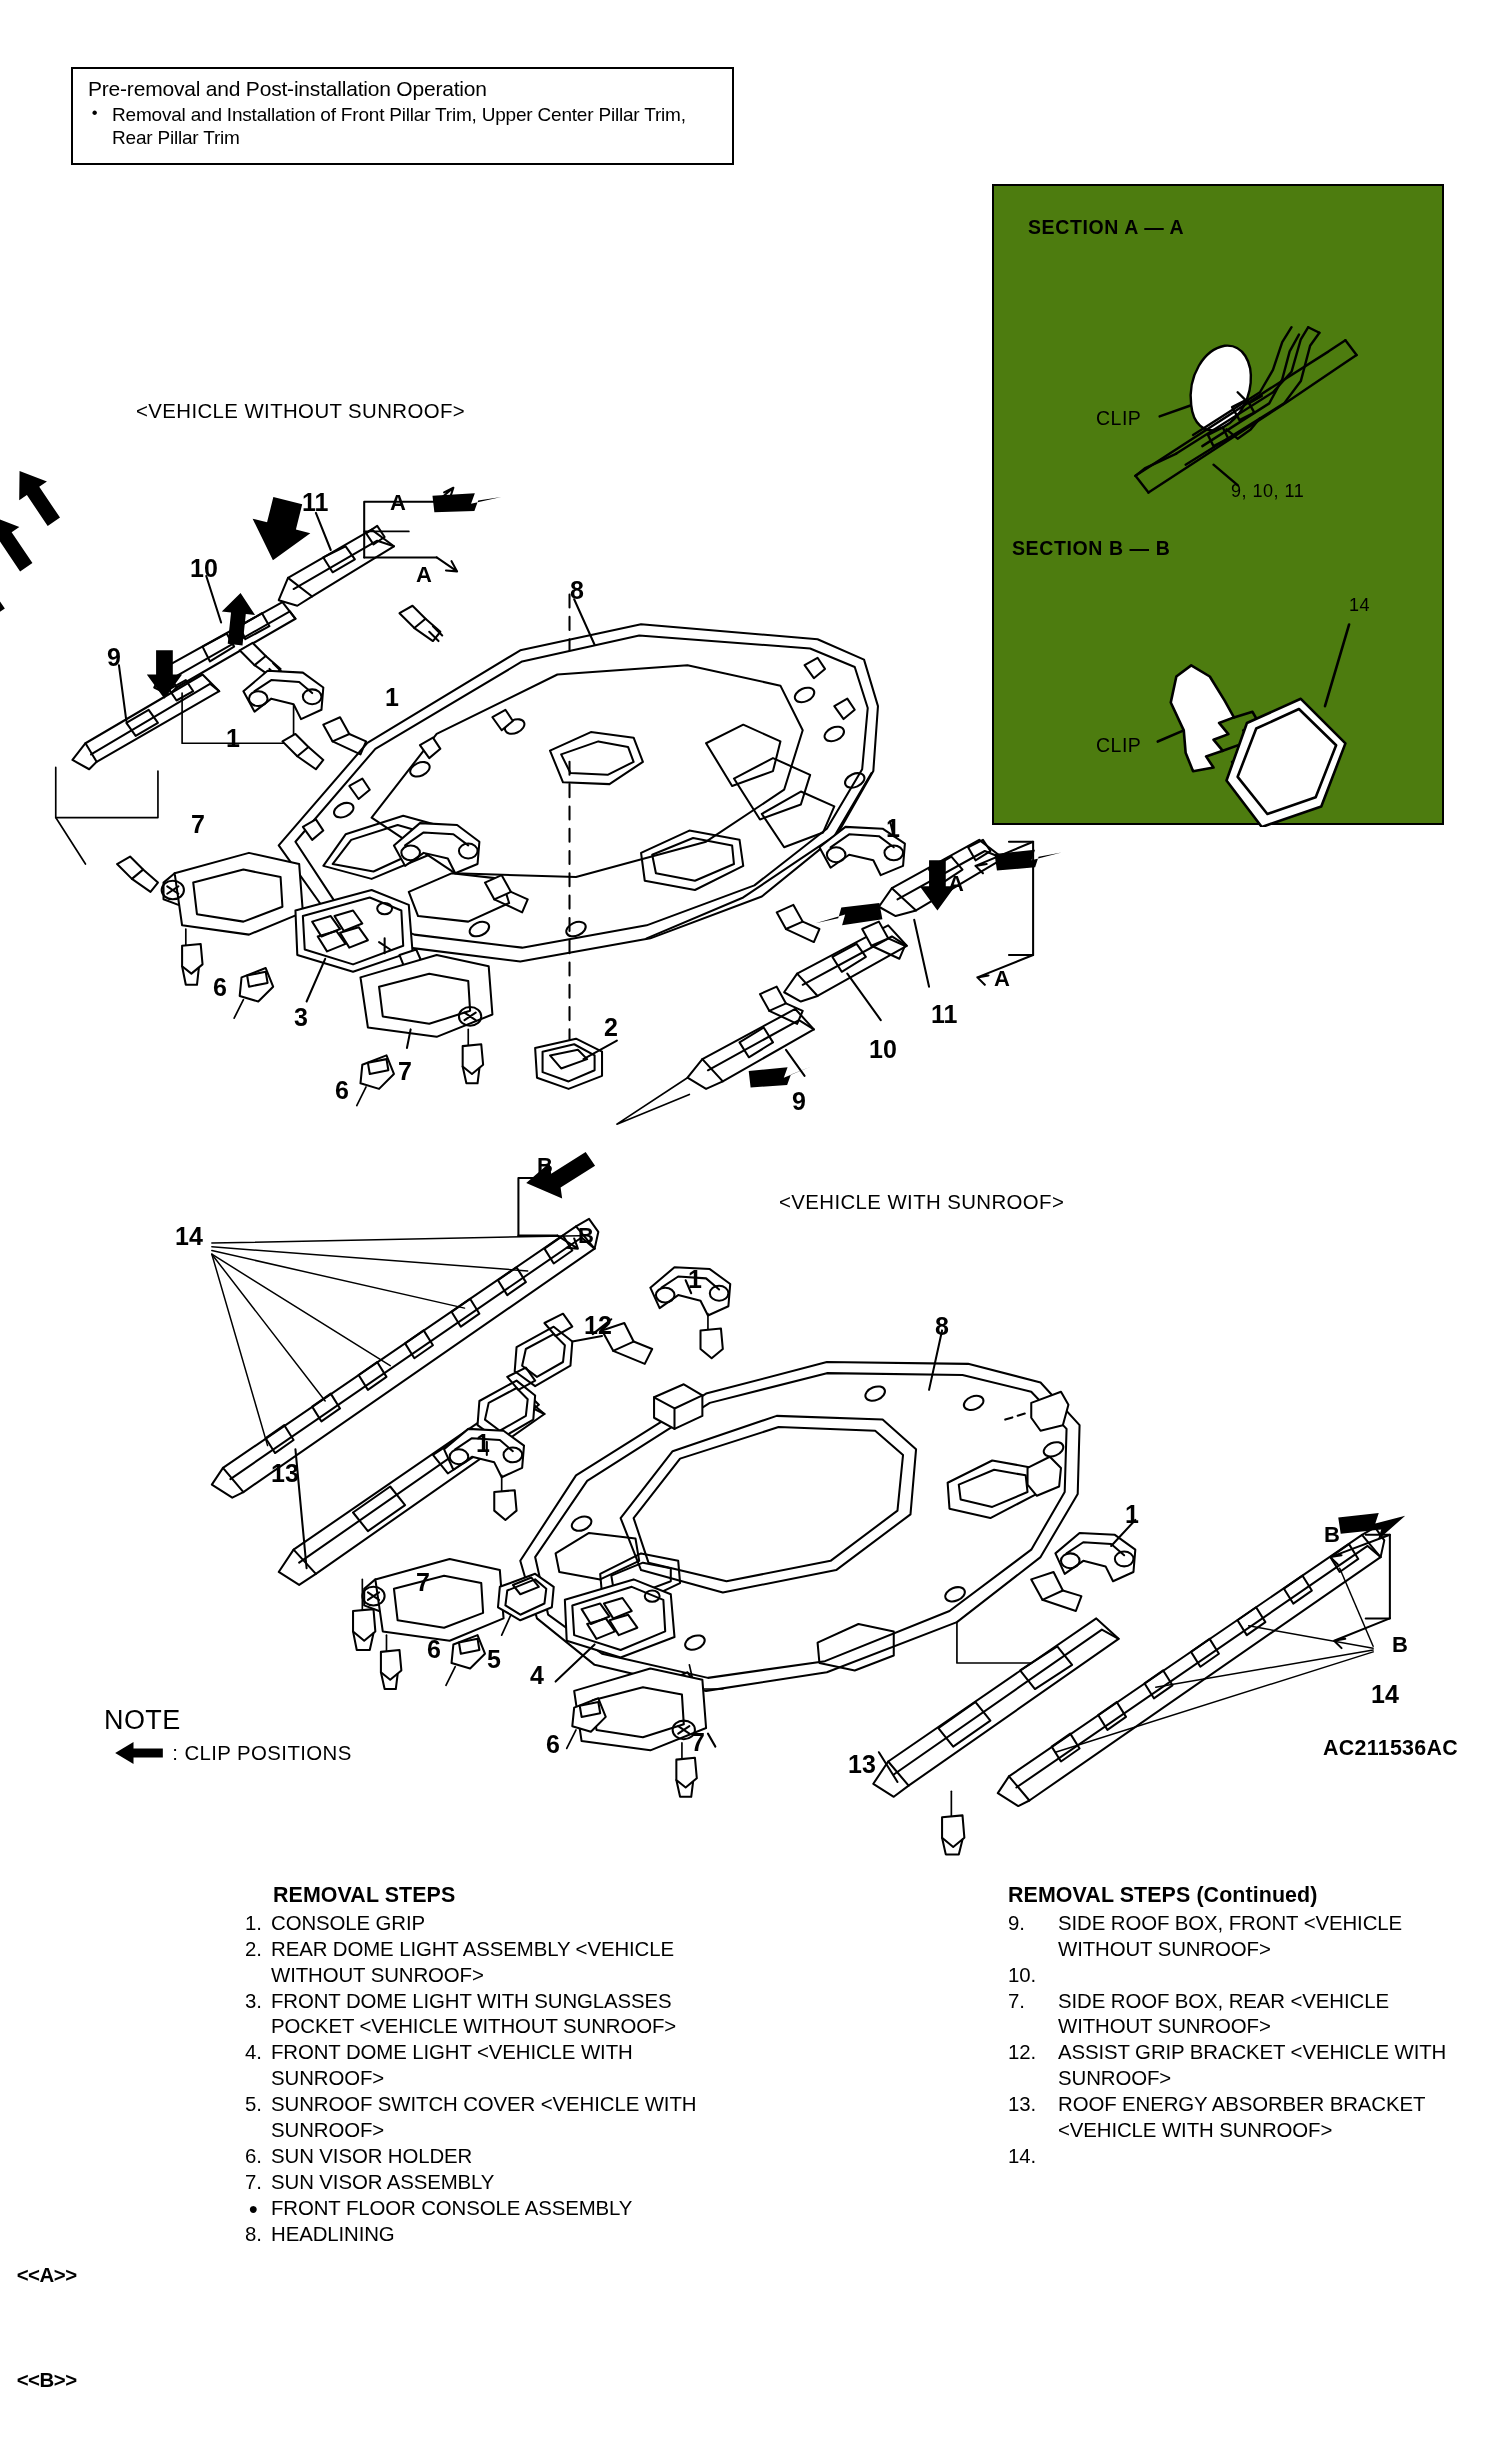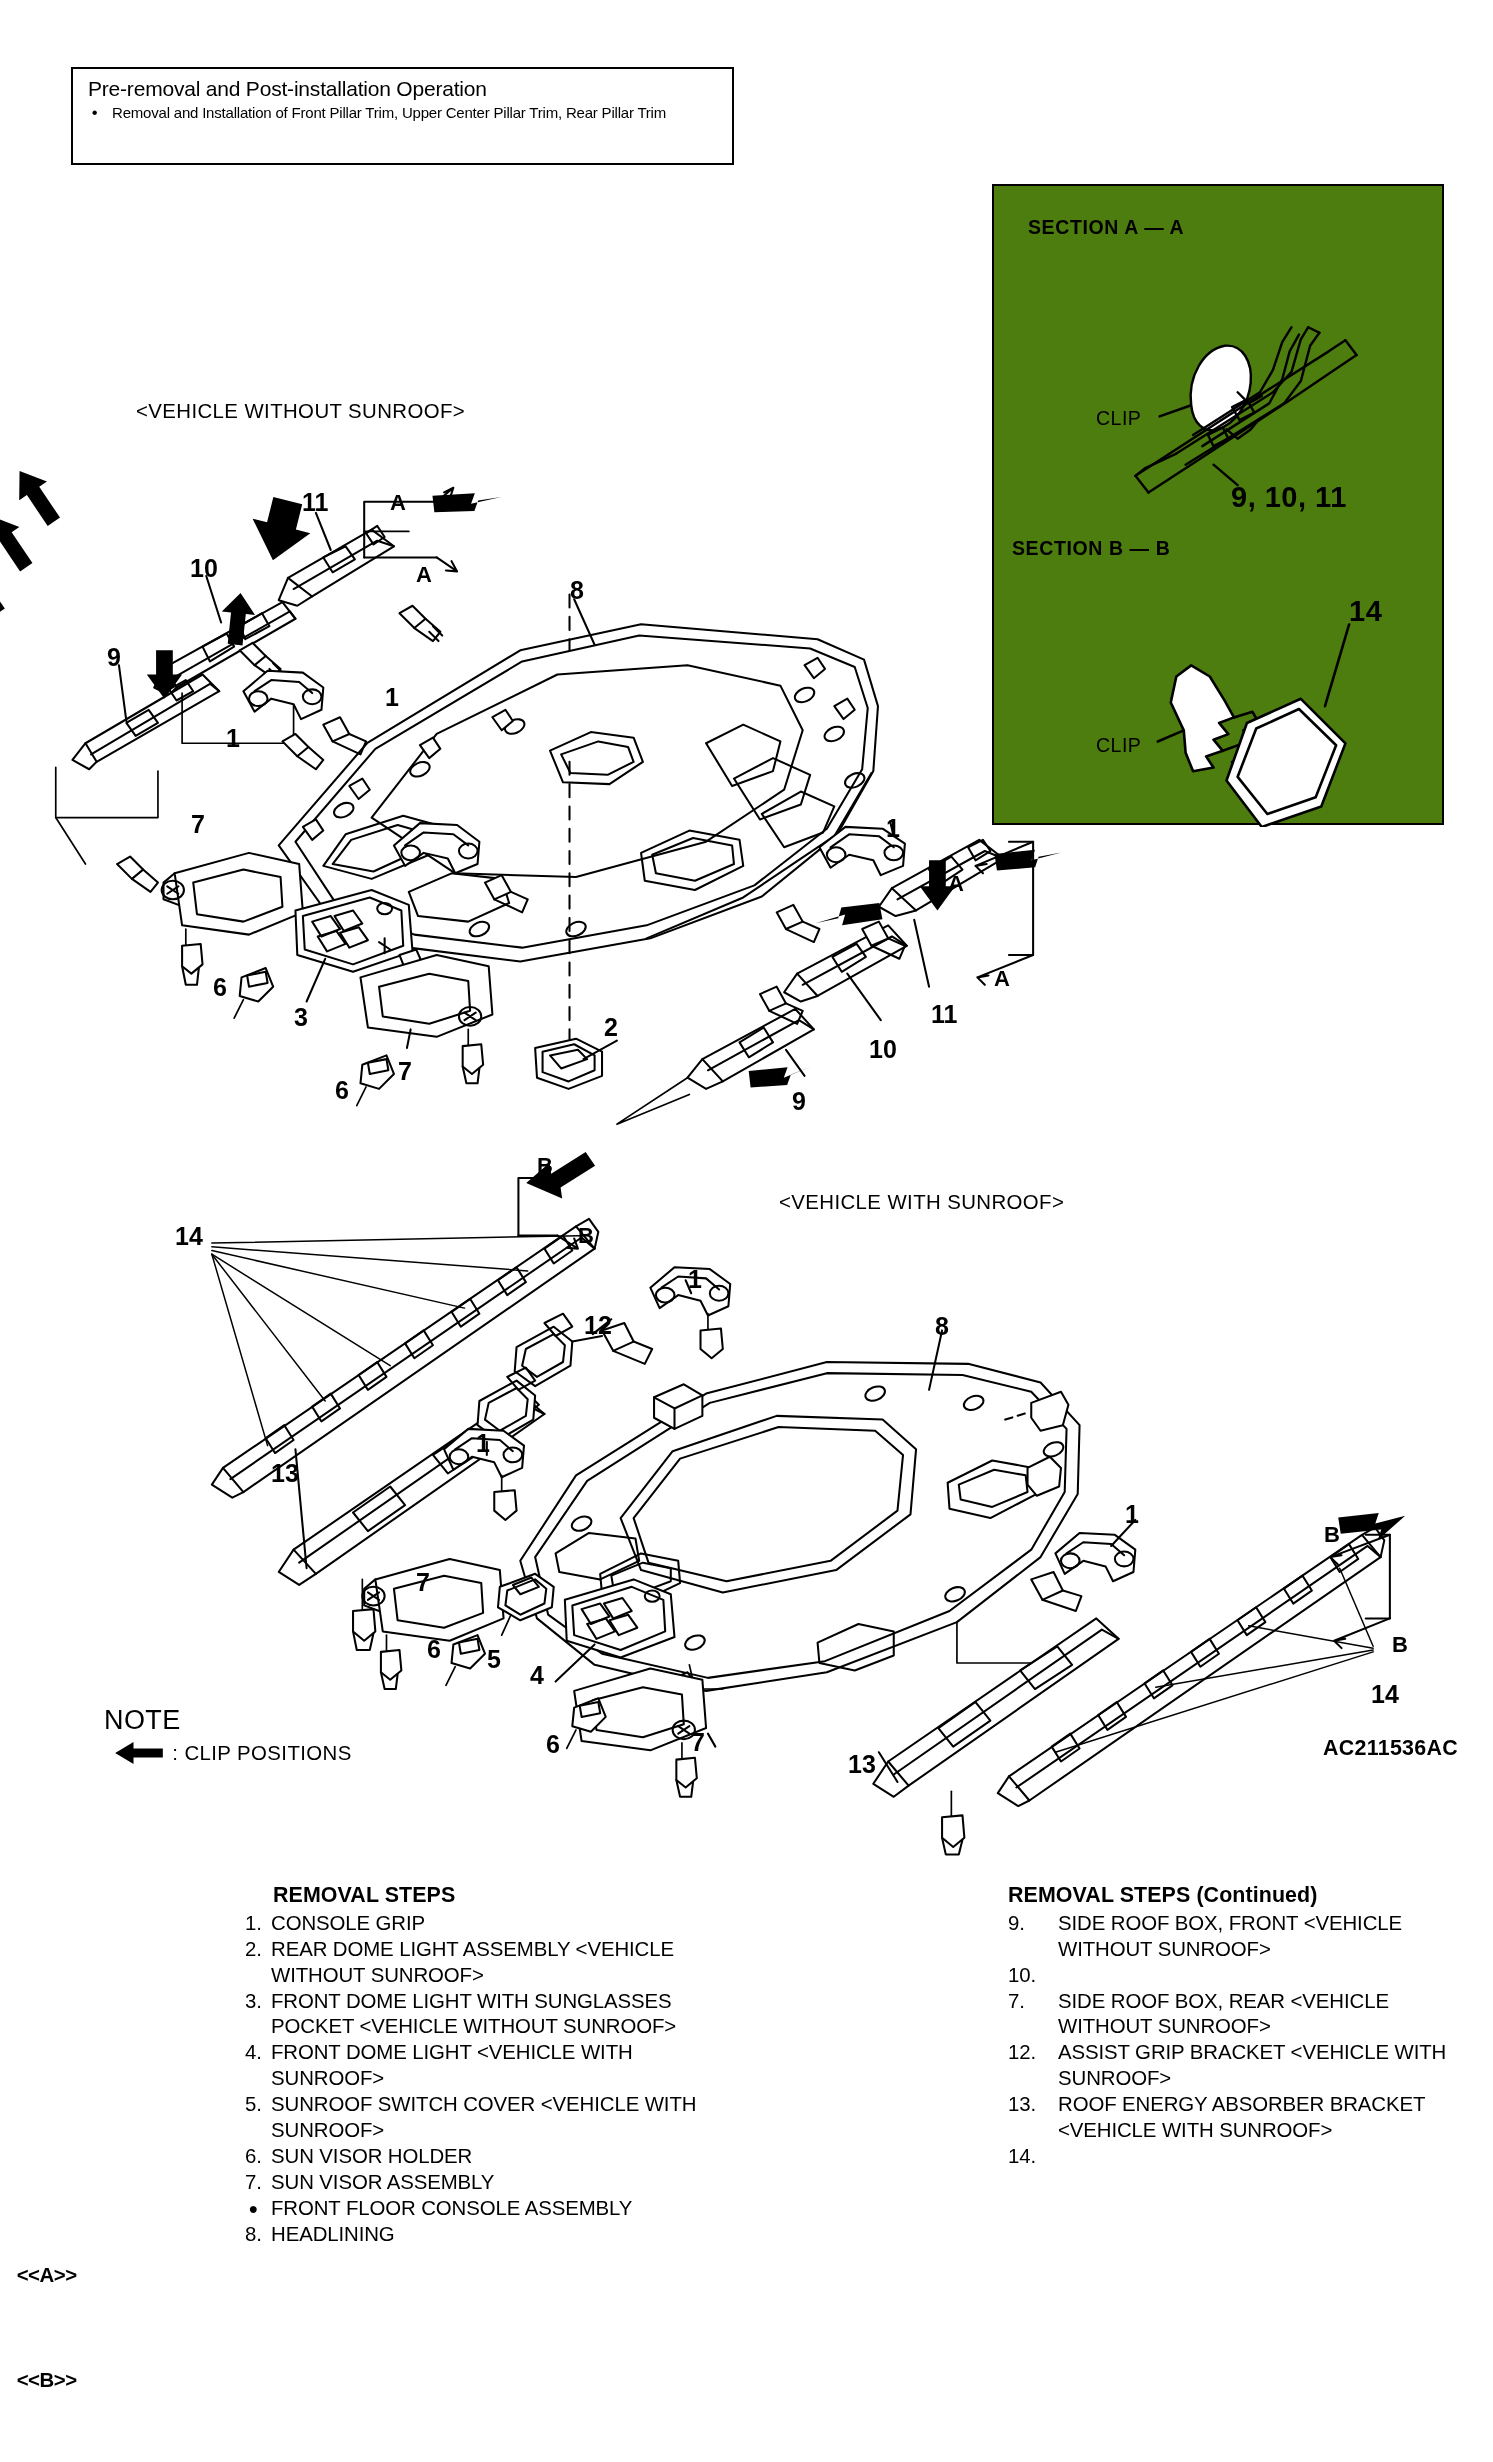--- a/index.html
+++ b/index.html
@@ -27,21 +27,21 @@
   #preremoval-title {
     font-size: 21px; font-weight: normal;
     letter-spacing: -0.2px;
     line-height: 1.15;
   }
   #preremoval-list {
     margin: 2.8px 0 0 0; padding: 0;
     list-style: none;
   }
   #preremoval-list li {
-    font-size: 15px;
+    font-size: 19px;
     line-height: 1.18;
     position: relative;
     padding-left: 24px;
     letter-spacing: -0.2px;
   }
   #preremoval-list li::before {
     content: "\2022";
     position: absolute; left: 3.7px; top: -0.9px;
     font-size: 16.7px;
   }
@@ -64,21 +64,21 @@
   #section-b-heading { left: 18px; top: 351px; }
   .clip-label {
     position: absolute;
     font-size: 19.5px;
     letter-spacing: 0.5px;
   }
   #clip-label-a { left: 102px; top: 221px; }
   #clip-label-b { left: 102px; top: 548px; }
   .section-callout {
     position: absolute;
-    font-size: 29px; font-weight: bold;
+    font-size: 18px; font-weight: normal;
     letter-spacing: 0.5px;
     white-space: nowrap;
   }
   #callout-9-10-11 { left: 237px; top: 295px; }
   #callout-sec-14 { left: 355px; top: 409px; }
 
   
   .svg-layer {
     position: absolute;
     left: 0; top: 0;

